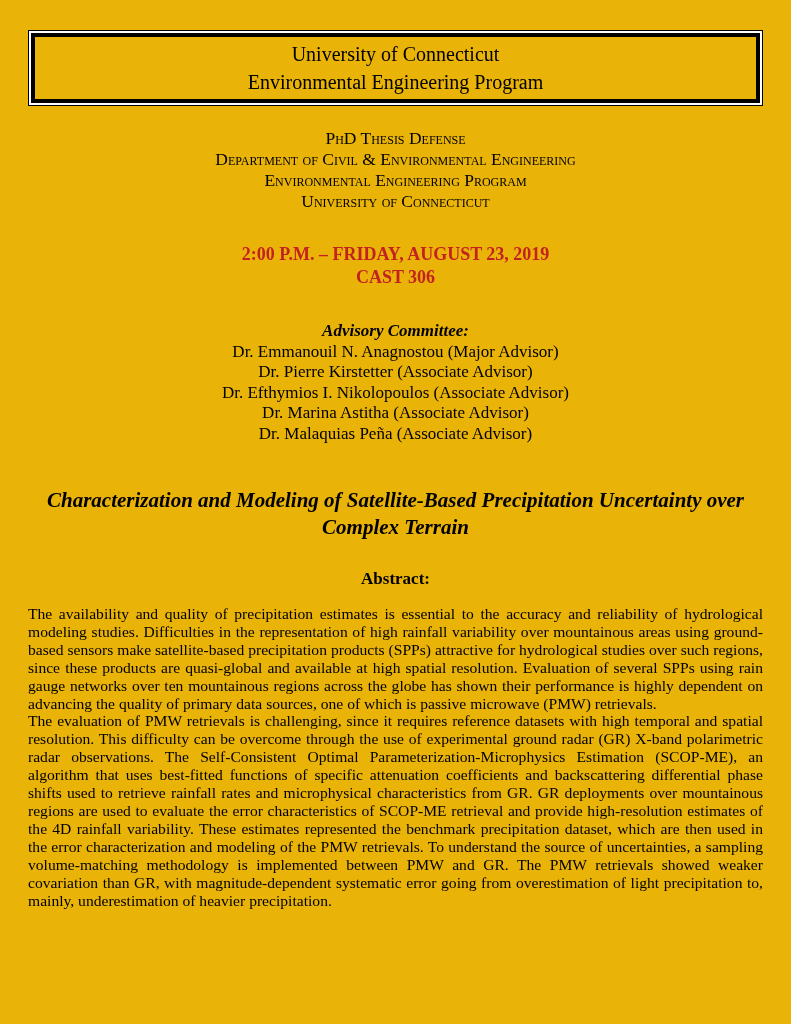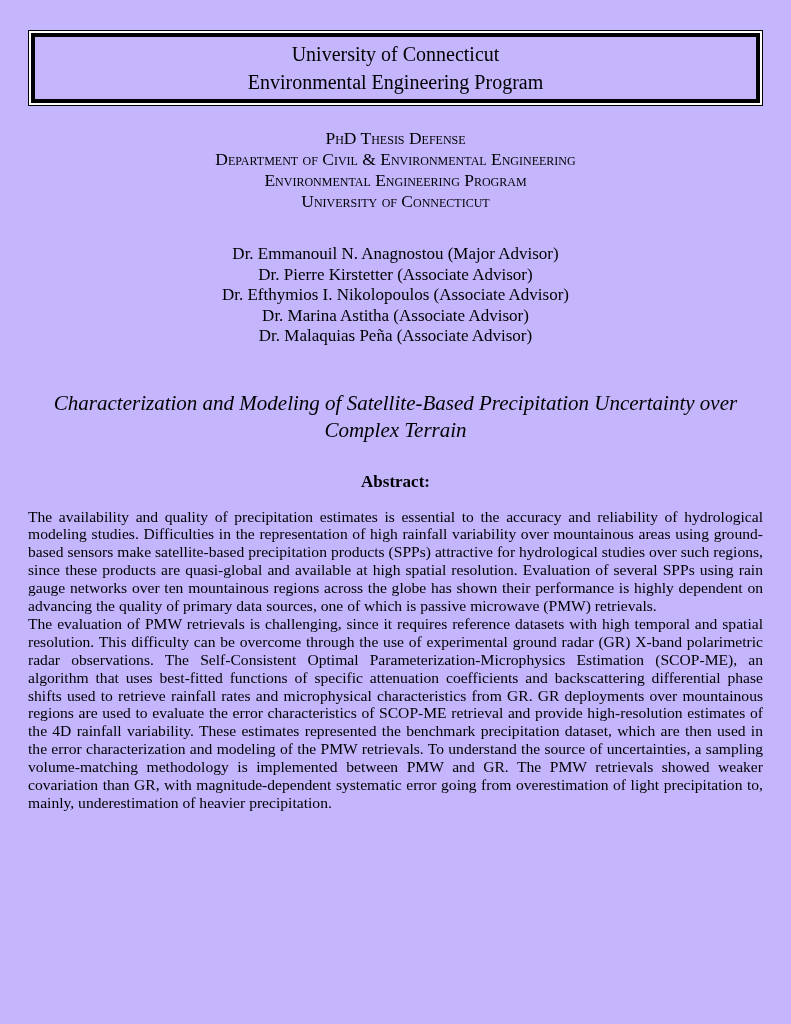--- a/index.html
+++ b/index.html
@@ -1,20 +1,20 @@
 <!DOCTYPE html>
 <html><head>
 <meta charset="utf-8">
 <style>
   html, body { margin: 0; padding: 0; background: #ffffff; }
   .page {
     position: relative;
     width: 791px;
     height: 1024px;
-    background: #c4b5fd;
+    background: #eab308;
     box-sizing: border-box;
     padding: 30px 28px 0 28px;
     font-family: "Liberation Serif", serif;
     color: #000000;
     overflow: hidden;
   }
   .notice-box {
     margin: 3px 3px 0 3px;
     border: 4px solid #000000;
     box-shadow: 0 0 0 2px #ffffff, 0 0 0 3px #000000;
@@ -56,21 +56,21 @@
     font-size: 17px;
     line-height: 20.5px;
   }
   .committee-heading {
     font-weight: 700;
     font-style: italic;
   }
   .thesis-title {
     margin: 43px 0 0 0;
     text-align: center;
-    font-weight: 400;
+    font-weight: 700;
     font-style: italic;
     font-size: 21px;
     line-height: 27px;
   }
   .abstract-heading {
     margin-top: 27px;
     font-weight: 700;
     font-size: 17px;
     line-height: 21px;
     text-align: center;
@@ -94,22 +94,27 @@
   </div>
 
 
   <div class="program">
     <div>PhD Thesis Defense</div>
     <div>Department of Civil &amp; Environmental Engineering</div>
     <div>Environmental Engineering Program</div>
     <div>University of Connecticut</div>
   </div>
 
+  <div class="event">
+    <div>2:00 P.M. – FRIDAY, AUGUST 23, 2019</div>
+    <div>CAST 306</div>
+  </div>
 
   <div class="committee">
+    <div class="committee-heading">Advisory Committee:</div>
     <div>Dr. Emmanouil N. Anagnostou (Major Advisor)</div>
     <div>Dr. Pierre Kirstetter (Associate Advisor)</div>
     <div>Dr. Efthymios I. Nikolopoulos (Associate Advisor)</div>
     <div>Dr. Marina Astitha (Associate Advisor)</div>
     <div>Dr. Malaquias Peña (Associate Advisor)</div>
   </div>
 
   <h2 class="thesis-title">Characterization and Modeling of Satellite-Based Precipitation Uncertainty over Complex Terrain</h2>
 
   <div class="abstract">

